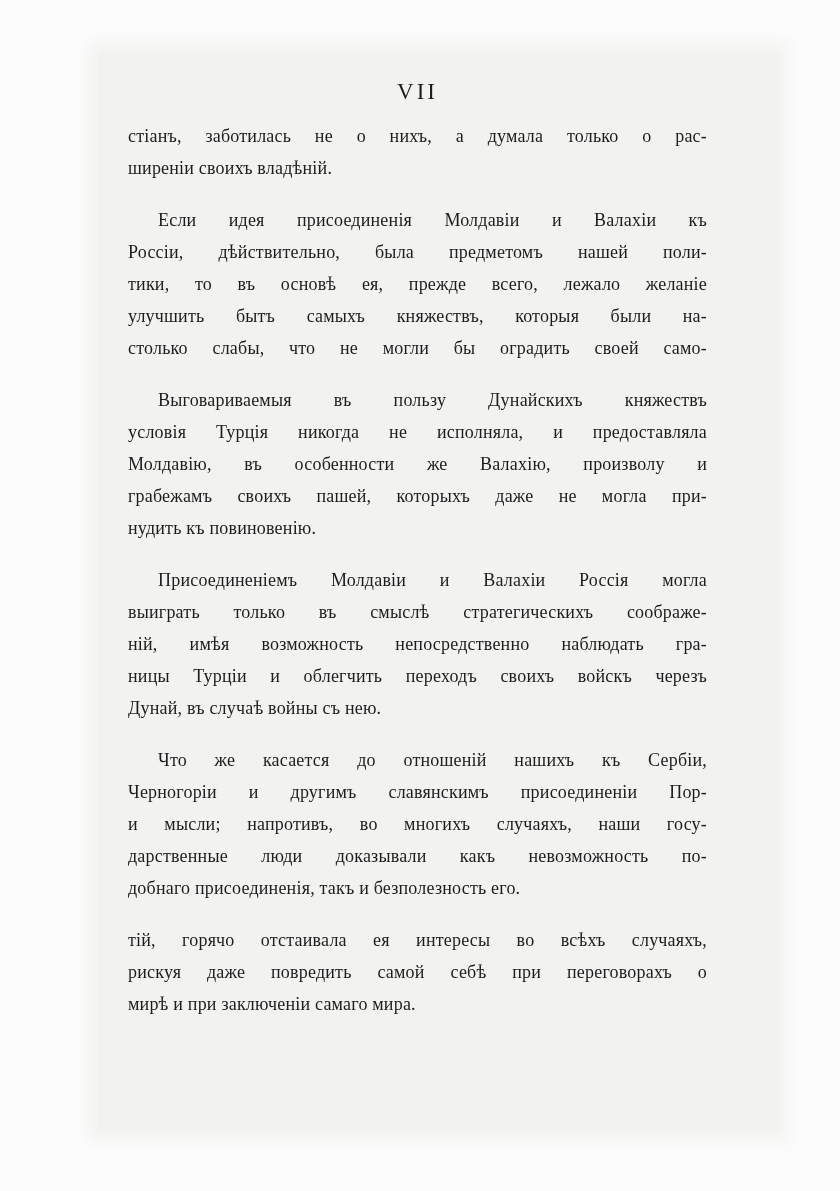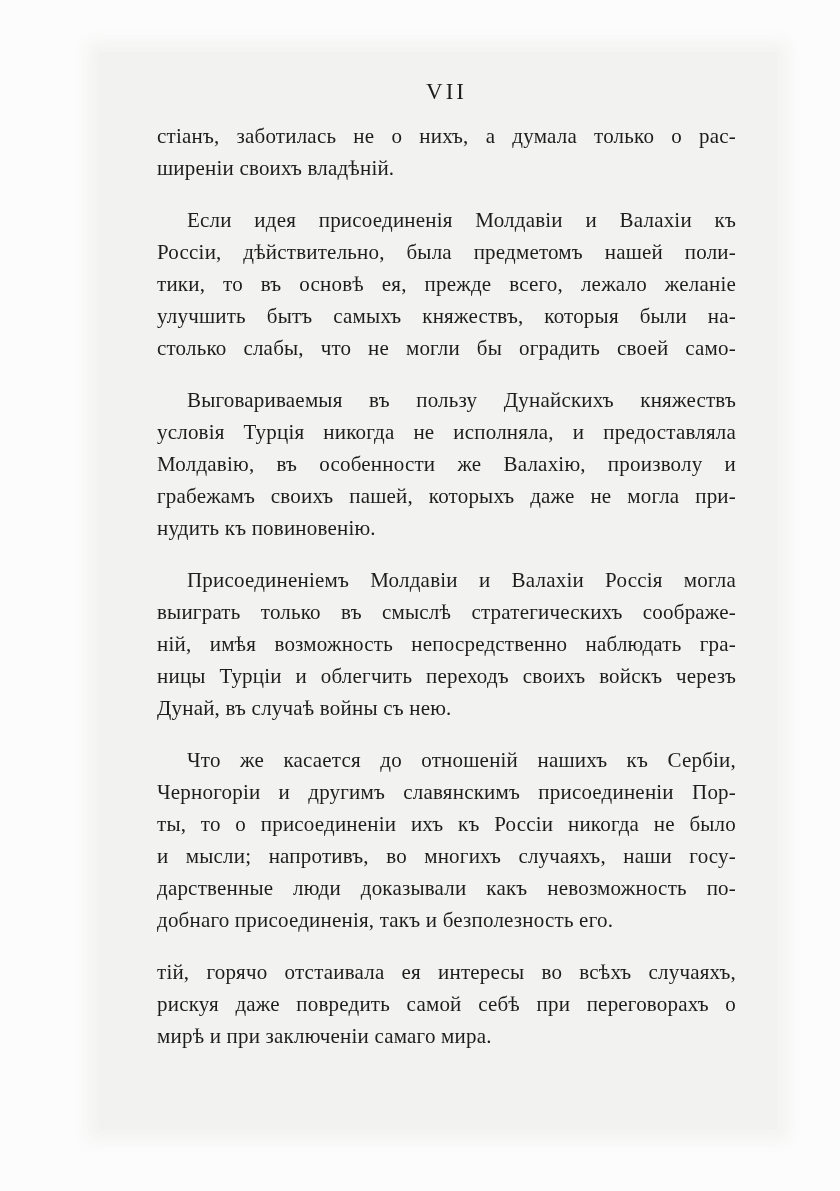--- a/index.html
+++ b/index.html
@@ -18,21 +18,21 @@
     position: absolute;
     left: 98px;
     top: 52px;
     width: 680px;
     height: 1078px;
     background: #f2f2f0;
     box-shadow: 0 0 14px 10px rgba(242,242,240,0.9);
   }
   .text-block {
     position: absolute;
-    left: 157px;
+    left: 128px;
     top: 76px;
     width: 579px;
     color: #1d1d1d;
   }
   .page-number {
     text-align: center;
     font-size: 23px;
     line-height: 32px;
     letter-spacing: 3px;
     margin-bottom: 12px;
@@ -40,21 +40,21 @@
   }
   .para {
     margin: 0;
     padding: 0;
   }
   .para + .para {
     margin-top: 20px;
   }
   .line {
     display: block;
-    font-size: 21px;
+    font-size: 18px;
     line-height: 32px;
     text-align: justify;
     text-align-last: justify;
     letter-spacing: 0.2px;
     white-space: normal;
   }
   .line.last {
     text-align-last: left;
   }
   .line.indent {
@@ -90,21 +90,20 @@
         <p class="para">
           <span class="line indent">Присоединеніемъ Молдавіи и Валахіи Россія могла</span>
           <span class="line">выиграть только въ смыслѣ стратегическихъ соображе-</span>
           <span class="line">ній, имѣя возможность непосредственно наблюдать гра-</span>
           <span class="line">ницы Турціи и облегчить переходъ своихъ войскъ черезъ</span>
           <span class="line last">Дунай, въ случаѣ войны съ нею.</span>
         </p>
         <p class="para">
           <span class="line indent">Что же касается до отношеній нашихъ къ Сербіи,</span>
           <span class="line">Черногоріи и другимъ славянскимъ присоединеніи Пор-</span>
-          <span class="line">ты, то о присоединеніи ихъ къ Россіи никогда не было</span>
           <span class="line">и мысли; напротивъ, во многихъ случаяхъ, наши госу-</span>
           <span class="line">дарственные люди доказывали какъ невозможность по-</span>
           <span class="line last">добнаго присоединенія, такъ и безполезность его.</span>
         </p>
         <p class="para">
           <span class="line">тій, горячо отстаивала ея интересы во всѣхъ случаяхъ,</span>
           <span class="line">рискуя даже повредить самой себѣ при переговорахъ о</span>
           <span class="line last">мирѣ и при заключеніи самаго мира.</span>
         </p>
       </div>

